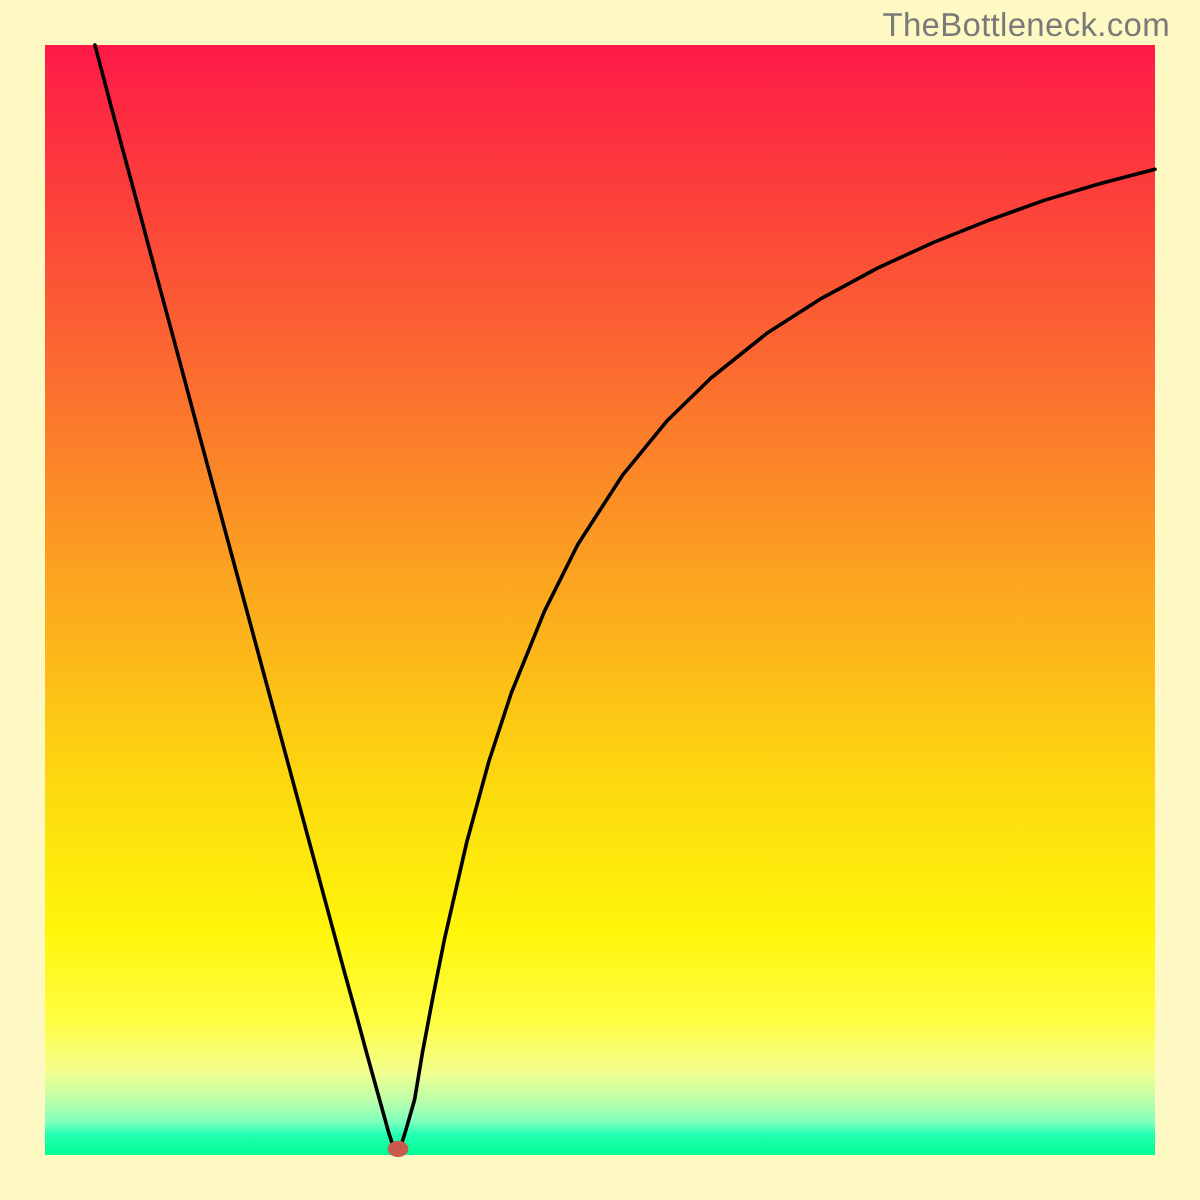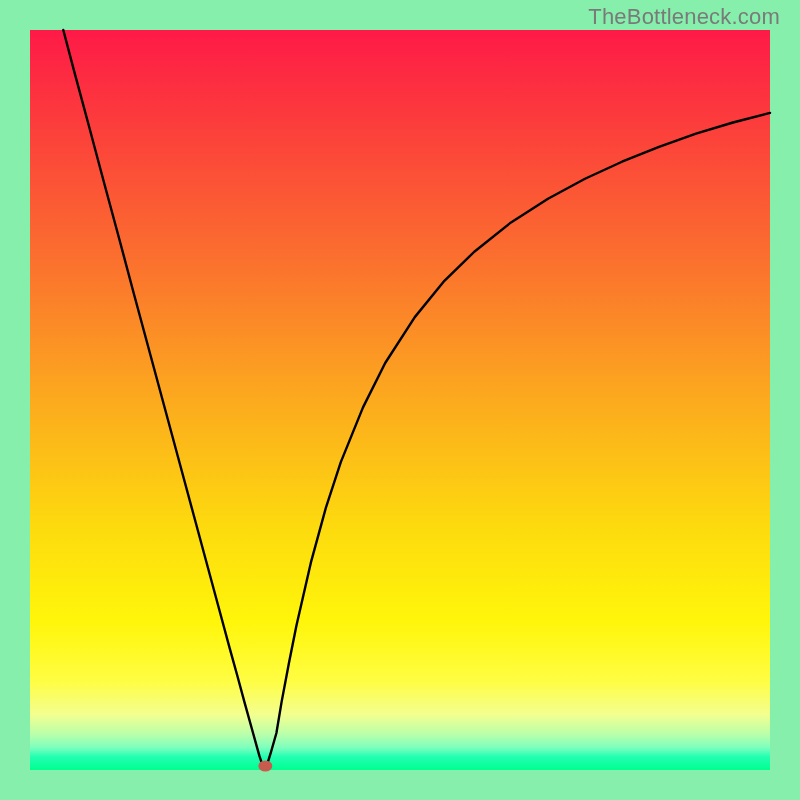--- a/index.html
+++ b/index.html
@@ -7,21 +7,21 @@
     padding: 0;
     width: 800px;
     height: 800px;
     background: #000;
     font-family: Arial, Helvetica, sans-serif;
   }
   .frame {
     position: relative;
     width: 800px;
     height: 800px;
-    background: #86efac;
+    background: #fef9c3;
   }
   .attribution {
     position: absolute;
     top: 4px;
     right: 20px;
     color: #7a7a7a;
     font-size: 22px;
     font-weight: 500;
     letter-spacing: 0.2px;
   }

